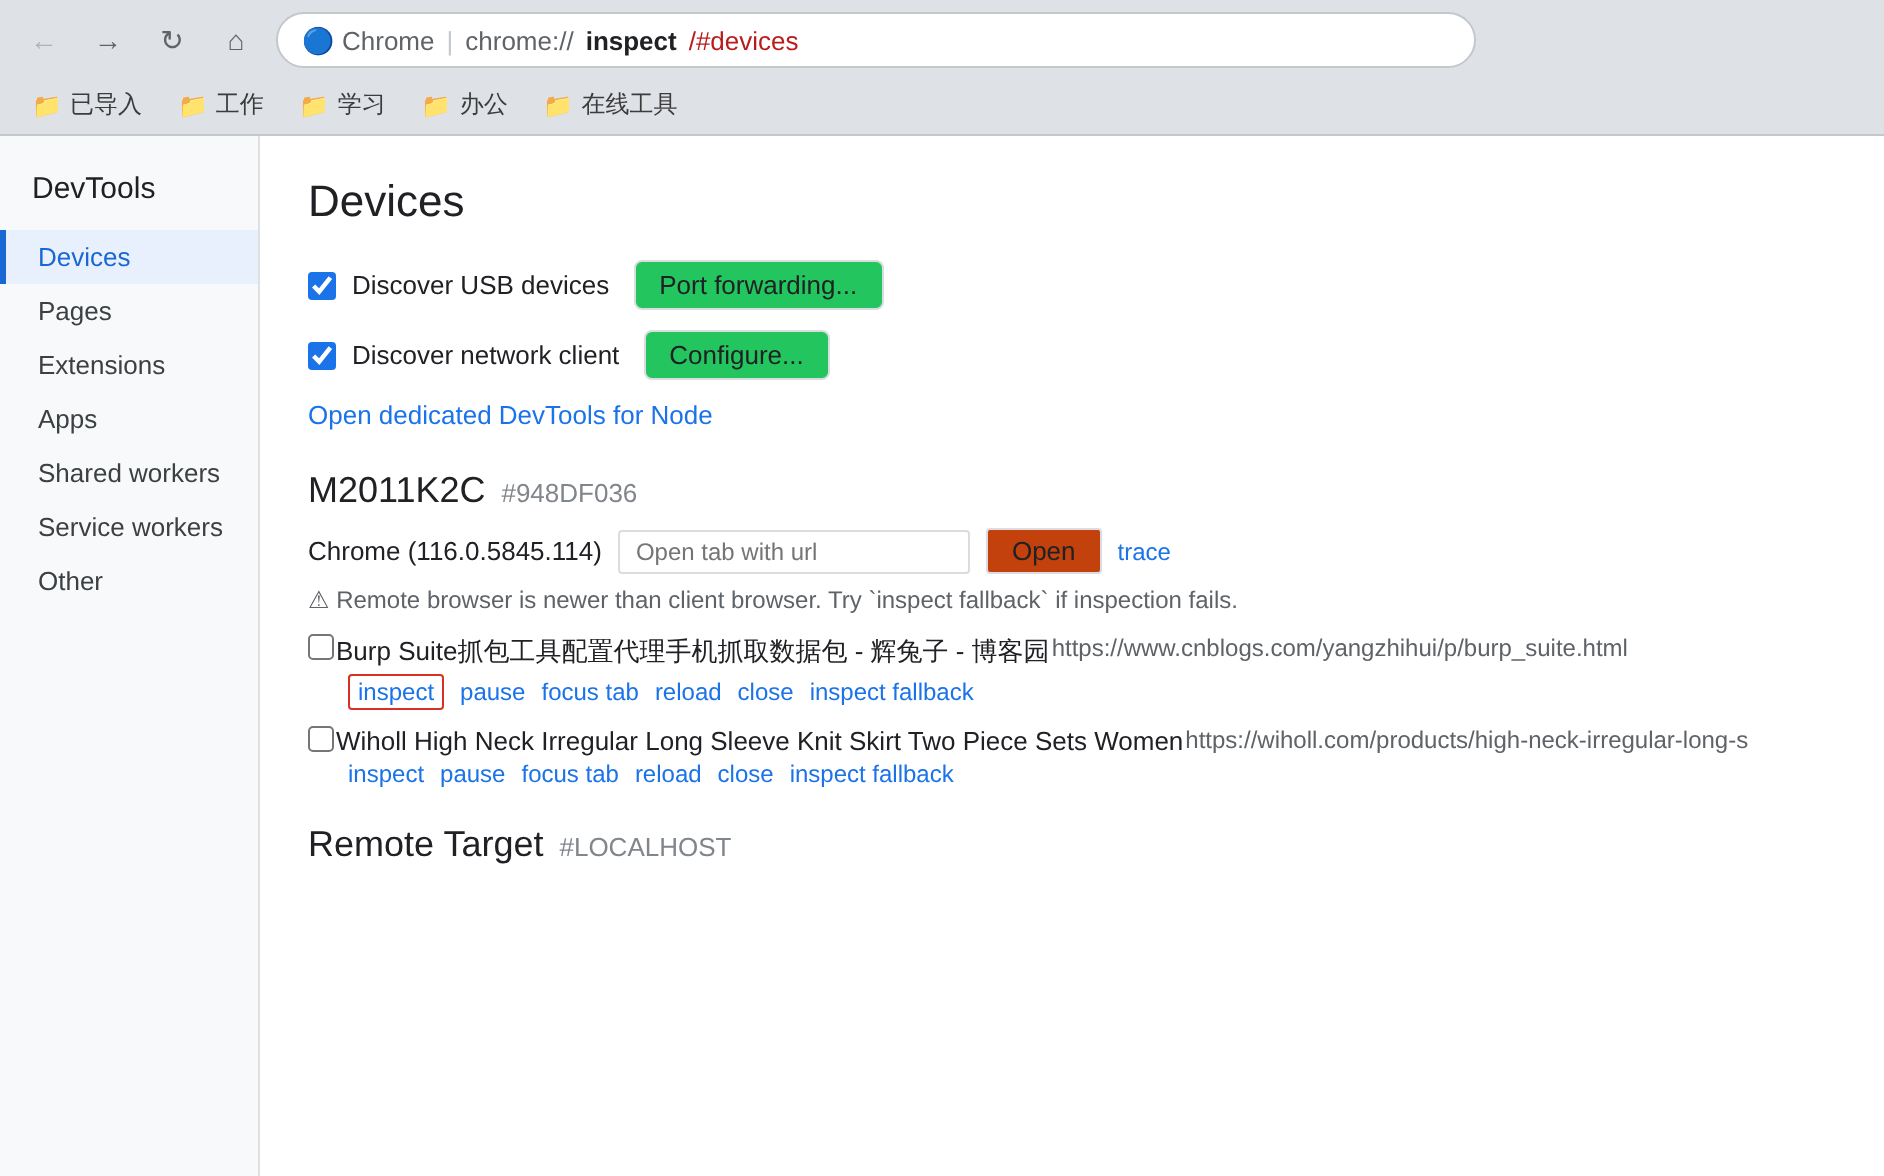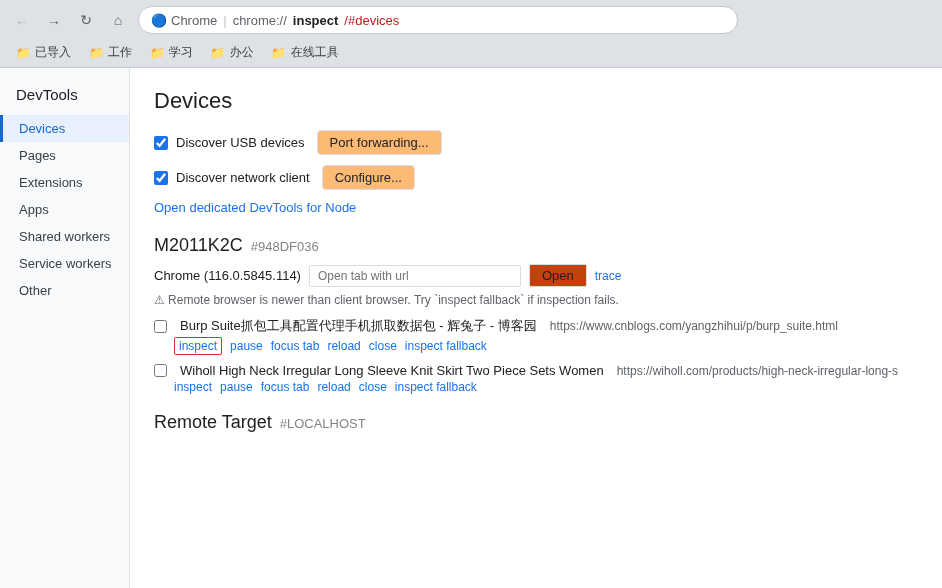--- a/index.html
+++ b/index.html
@@ -66,55 +66,55 @@
     }
     .option-row {
       display: flex; align-items: center; gap: 12px; margin-bottom: 10px;
     }
     .option-row label { display: flex; align-items: center; gap: 8px; font-size: 13px; cursor: pointer; }
     .checkbox-styled {
       width: 14px; height: 14px; accent-color: #1a73e8; cursor: pointer;
     }
     .btn-outline {
       padding: 4px 12px; border: 1px solid #dadce0; border-radius: 4px;
-      background: #fdba74; font-size: 13px; cursor: pointer; color: #202124;
+      background: #22c55e; font-size: 13px; cursor: pointer; color: #202124;
     }
     .link-blue {
       color: #1a73e8; text-decoration: none; font-size: 13px; cursor: pointer;
     }
     .dedicated-link { margin: 10px 0 20px; }
 
     
     .device-section { margin-top: 4px; }
     .device-header { display: flex; align-items: baseline; gap: 8px; margin-bottom: 8px; }
     .device-id { font-size: 18px; font-weight: 500; color: #202124; }
     .device-hash { font-size: 13px; color: #80868b; }
 
     .chrome-version-row {
       display: flex; align-items: center; gap: 8px; margin-bottom: 6px;
     }
     .chrome-version { font-weight: 400; font-size: 13px; }
     .url-input {
       border: 1px solid #dadce0; border-radius: 2px; padding: 3px 8px;
-      font-size: 12px; width: 212px; color: #5f6368;
+      font-size: 12px; width: 176px; color: #5f6368;
     }
     .btn-blue {
       padding: 3px 12px; background: #c2410c; border: 1px solid #dadce0;
       border-radius: 2px; font-size: 13px; cursor: pointer; color: #202124;
     }
     .trace-link { color: #1a73e8; font-size: 12px; cursor: pointer; text-decoration: none; }
 
     .warning-row {
       display: flex; align-items: flex-start; gap: 6px; margin-bottom: 10px;
       font-size: 12px; color: #5f6368; text-align: right;
     }
 
     
     .target-item { margin-bottom: 8px; }
-    .target-header { display: flex; align-items: center; gap: 13px; margin-bottom: 2px; }
+    .target-header { display: flex; gap: 1px; margin-bottom: 2px; }
     .target-checkbox { width: 13px; height: 13px; cursor: pointer; }
     .target-title { font-size: 13px; color: #202124; }
     .target-url { font-size: 12px; color: #5f6368; overflow: hidden; text-overflow: ellipsis; white-space: nowrap; max-width: 380px; }
     .target-actions { display: flex; align-items: center; gap: 8px; padding-left: 20px; margin-top: 2px; }
     .target-action-link {
       color: #1a73e8; font-size: 12px; cursor: pointer; text-decoration: none;
     }
     .target-action-link.highlighted {
       border: 1px solid #d93025; border-radius: 2px; padding: 1px 4px; color: #1a73e8;
     }

